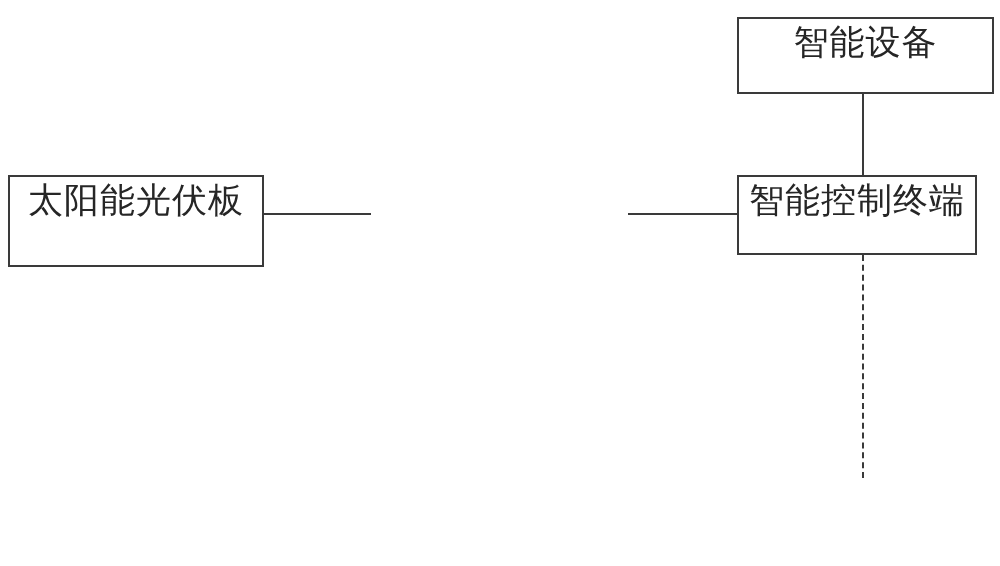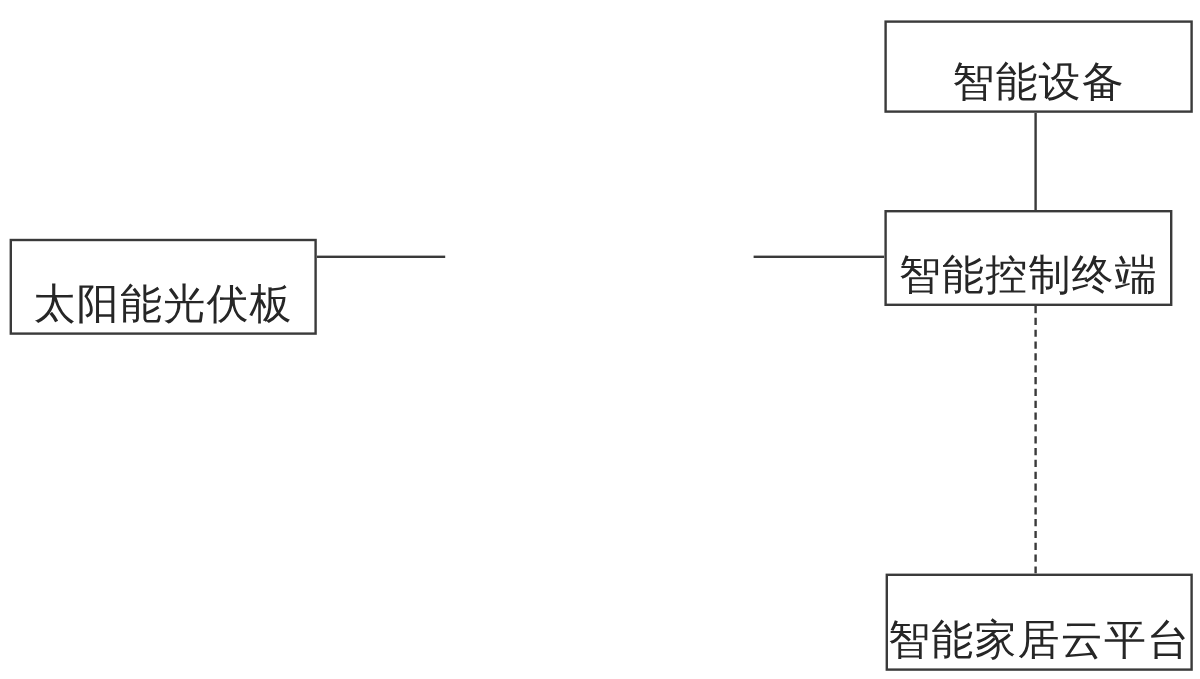--- a/index.html
+++ b/index.html
@@ -17,35 +17,35 @@
   .diagram {
     position: relative;
     width: 1000px; height: 566px;
     background: var(--bg-color);
   }
   .node {
     position: absolute;
     border: 2px solid var(--line-color);
     background: var(--bg-color);
     display: flex;
-    align-items: flex-end;
+    align-items: flex-start;
     justify-content: center;
     color: var(--text-color);
     font-size: 35px;
     letter-spacing: 1px;
     white-space: nowrap;
   }
   .connector { position: absolute; }
   .connector.h-solid { border-top: 2px solid var(--line-color); height: 0; }
   .connector.v-solid { border-left: 2px solid var(--line-color); width: 0; }
   .connector.v-dashed { border-left: 2px dashed var(--line-color); width: 0; }
 
   
   #node-smart-device      { left: 737px; top: 17px;  width: 257px; height: 77px; }
-  #node-solar-panel       { left: 8px;   top: 175px; width: 256px; height: 80px; margin-top: 24px; }
+  #node-solar-panel       { left: 8px;   top: 175px; width: 256px; height: 92px; }
   #node-battery           { left: 371px; top: 173px; width: 257px; height: 83px; }
   #node-control-terminal  { left: 737px; top: 175px; width: 240px; height: 80px; }
   #node-cloud-platform    { left: 738px; top: 478px; width: 256px; height: 81px; }
 
   #conn-device-terminal   { left: 862px; top: 94px;  height: 81px; }
   #conn-solar-battery     { left: 264px; top: 213px; width: 107px; }
   #conn-battery-terminal  { left: 628px; top: 213px; width: 109px; }
   #conn-terminal-cloud    { left: 862px; top: 255px; height: 223px; }
 </style>
 </head>
@@ -64,17 +64,14 @@
 
   <div class="node" id="node-solar-panel">
     <span>太阳能光伏板</span>
   </div>
 
 
   <div class="node" id="node-control-terminal">
     <span>智能控制终端</span>
   </div>
 
-  <div class="node" id="node-cloud-platform">
-    <span>智能家居云平台</span>
-  </div>
 
 </div>
 
 </body></html>

